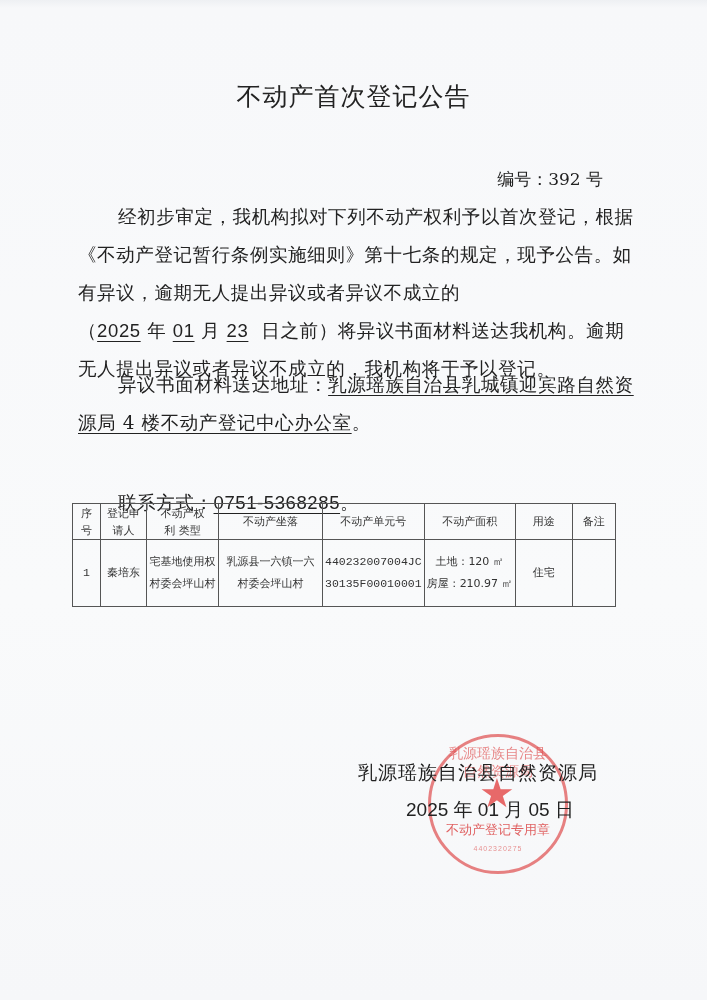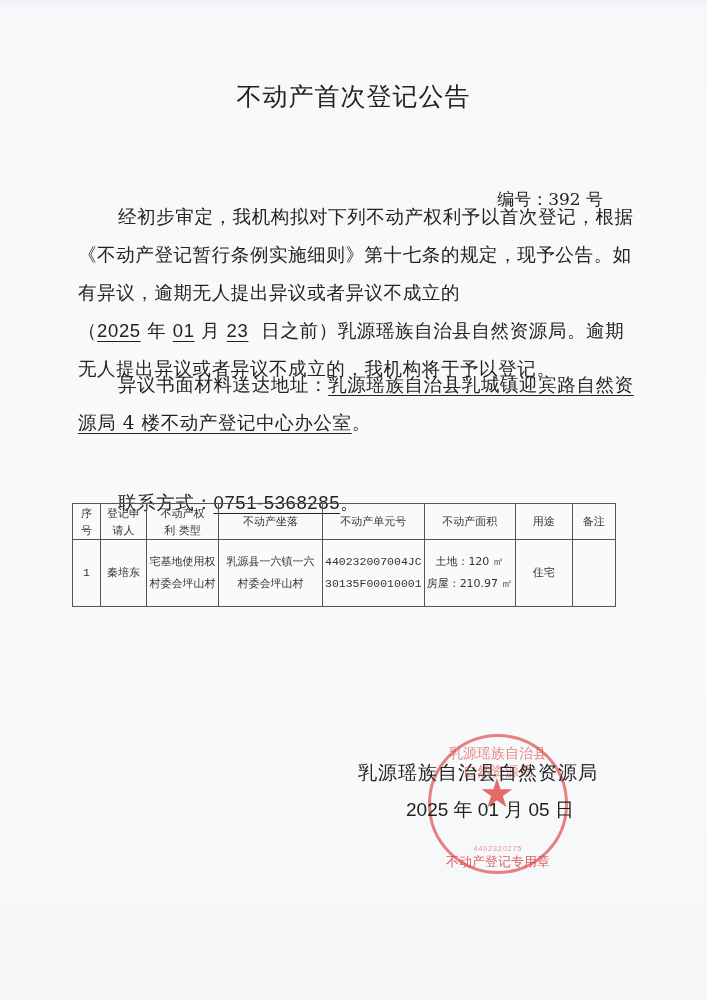--- a/index.html
+++ b/index.html
@@ -14,21 +14,21 @@
     position: absolute; left: 0; top: 0; width: 707px; height: 1000px;
     background: linear-gradient(180deg, #eef0f3 0px, #f7f8fa 8px, #f9fafb 60%, #f6f7f9 100%);
   }
   .title {
     position: absolute; left: 0; width: 707px; top: 80px;
     text-align: center; font-size: 25px; letter-spacing: 1px; color: #222;
     font-family: Liberation Serif, serif;
   }
   .doc-no {
     position: absolute; right: 104px; top: 168px;
-    font-size: 17px; color: #222; margin-top: 20px;
+    font-size: 17px; color: #222;
   }
   .para {
     position: absolute; left: 78px; width: 556px;
     font-size: 18.5px; line-height: 38px; color: #222;
     letter-spacing: 0.6px;
   }
   .p1 { top: 198px; }
   .p2 { top: 366px; }
   .p3 { top: 462px; }
   .indent { display: inline-block; width: 40px; }
@@ -67,39 +67,39 @@
   .seal .star {
     position: absolute; left: 48px; top: 36px; font-size: 40px; color: rgba(225,50,50,0.85);
     line-height: 40px;
   }
   .seal .arc {
     position: absolute; left: 14px; top: 8px; width: 106px; text-align: center;
     font-size: 14px; color: rgba(220,55,55,0.7);
   }
   .seal .bottom {
     position: absolute; left: 14px; top: 84px; width: 106px; text-align: center;
-    font-size: 13px; color: rgba(215,40,40,0.85); margin-top: 32px;
+    font-size: 13px; color: rgba(215,40,40,0.85);
   }
   .seal .code {
     position: absolute; left: 20px; top: 108px; width: 94px; text-align: center;
     font-size: 7px; color: rgba(215,40,40,0.6); letter-spacing: 1px;
     font-family: "Liberation Sans", sans-serif;
   }
 </style>
 </head>
 <body>
 
 <div class="page">
 
   <div class="title">不动产首次登记公告</div>
 
   <div class="doc-no">编号：392 号</div>
 
   <div class="para p1">
-    <span class="indent"></span><span>经初步审定，我机构拟对下列不动产权利予以首次登记，根据《不动产登记暂行条例实施细则》第十七条的规定，现予公告。如有异议，逾期无人提出异议或者异议不成立的（</span><span class="u">2025</span>&nbsp;<span>年</span>&nbsp;<span class="u">01</span>&nbsp;<span>月</span>&nbsp;<span class="u">23</span>&nbsp;&nbsp;<span>日之前）乳源瑶族自治县自然资源局。逾期无人提出异议或者异议不成立的，我机构将于予以登记。</span>
+    <span class="indent"></span><span>经初步审定，我机构拟对下列不动产权利予以首次登记，根据《不动产登记暂行条例实施细则》第十七条的规定，现予公告。如有异议，逾期无人提出异议或者异议不成立的（</span><span class="u">2025</span>&nbsp;<span>年</span>&nbsp;<span class="u">01</span>&nbsp;<span>月</span>&nbsp;<span class="u">23</span>&nbsp;&nbsp;<span>日之前）将异议书面材料送达我机构。逾期无人提出异议或者异议不成立的，我机构将于予以登记。</span>
   </div>
 
   <div class="para p2">
     <span class="indent"></span><span>异议书面材料送达地址：</span><span class="uc">乳源瑶族自治县乳城镇迎宾路自然资源局 4 楼不动产登记中心办公室</span><span>。</span>
   </div>
 
   <div class="para p3" style="top:484px;">
     <span class="indent"></span><span>联系方式：</span><span class="u">0751-5368285</span><span>。</span>
   </div>
 

